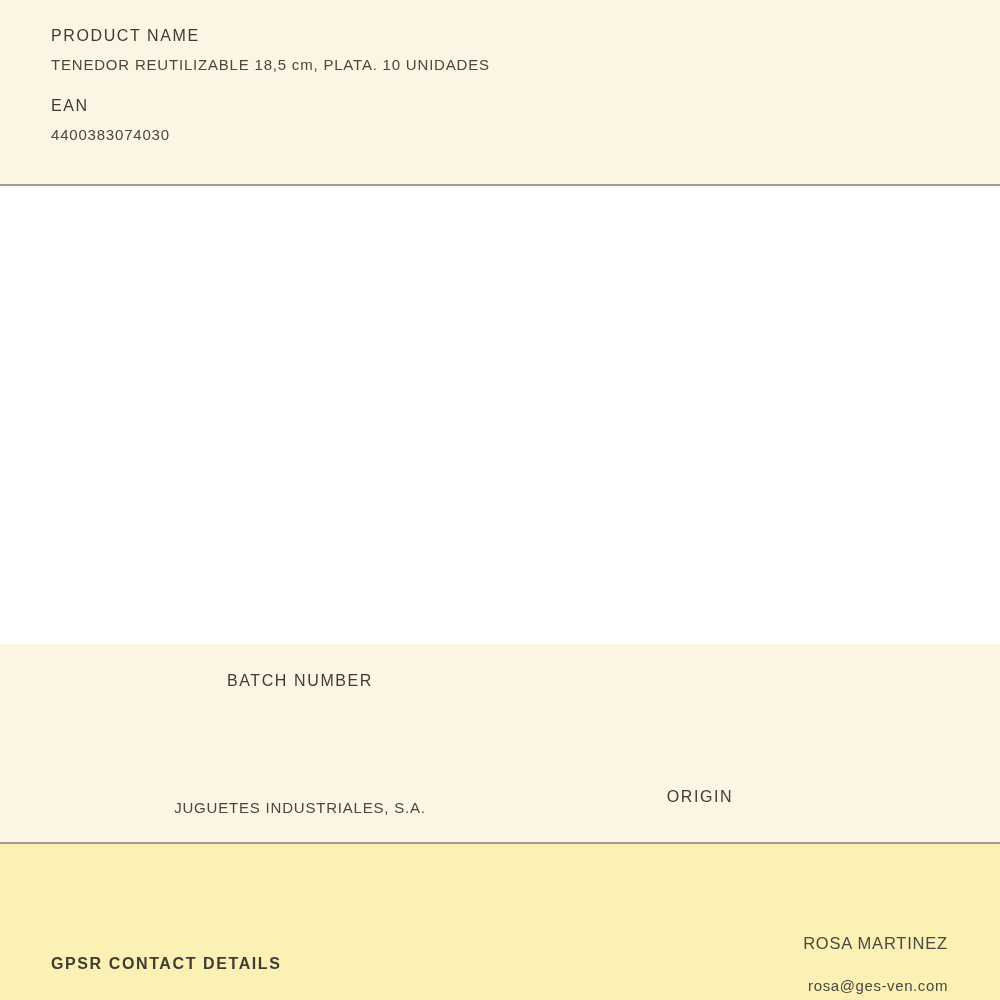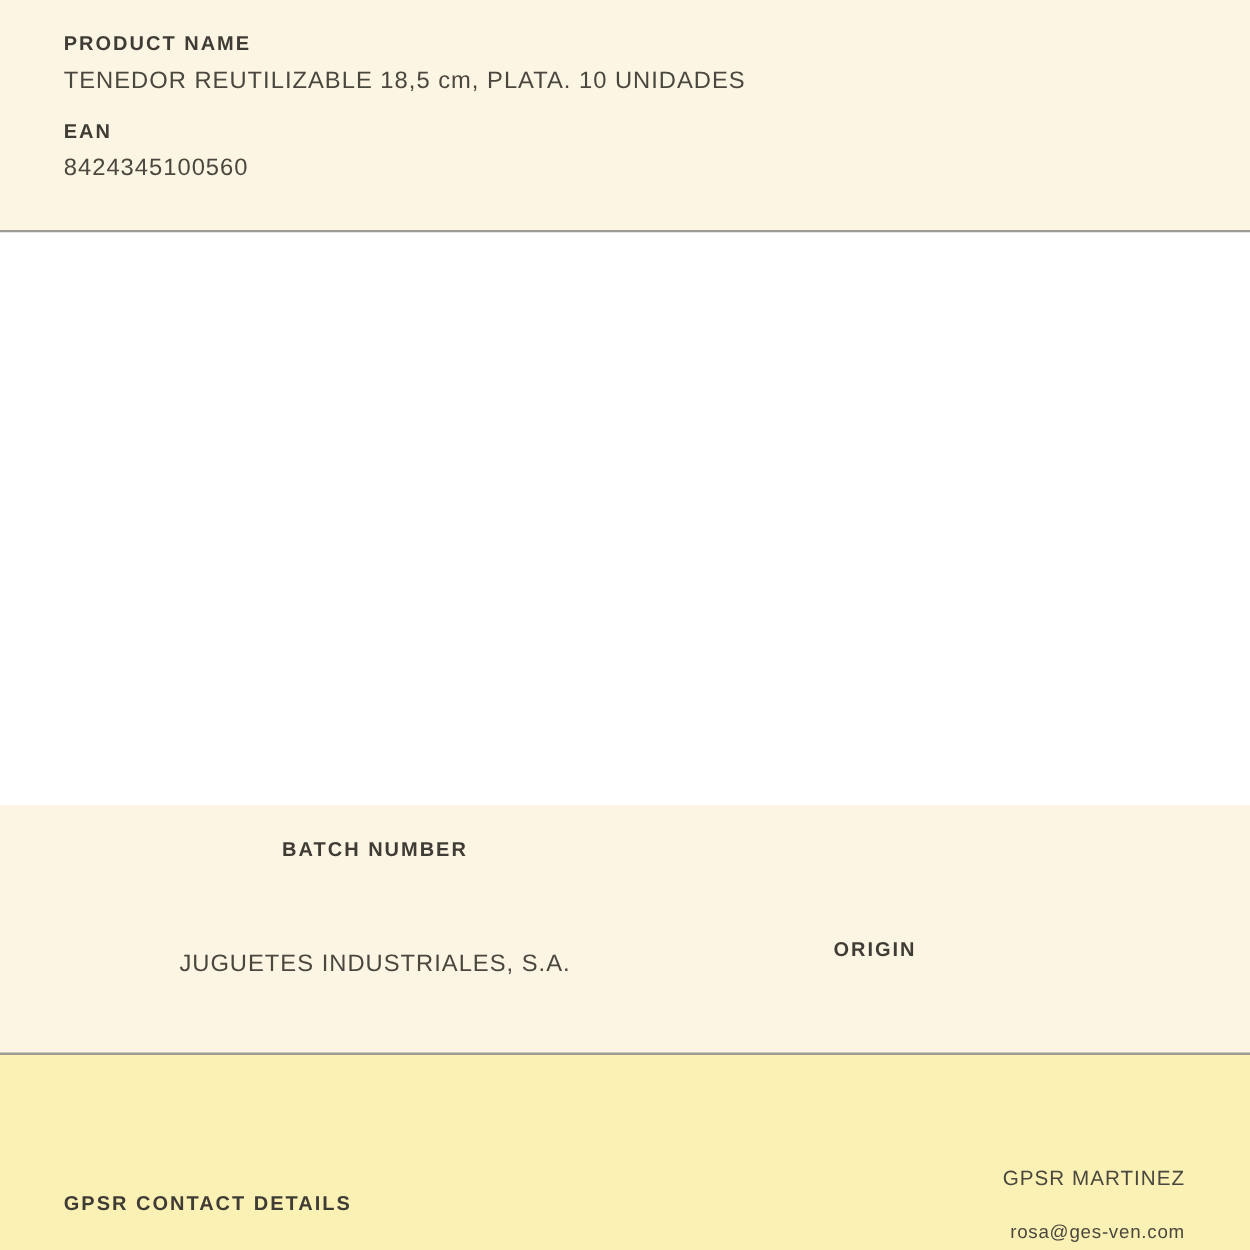--- a/index.html
+++ b/index.html
@@ -14,27 +14,27 @@
 
   
   .top-section {
     height: 186px;
     background: #FCF5E3;
     border-bottom: 2px solid #9E9D95;
     padding: 27px 51px 0 51px;
   }
   .field-label {
     font-size: 16px;
-    font-weight: bold;
+    font-weight: normal;
     letter-spacing: 1.6px;
     color: #3E3C35;
     line-height: 18px;
   }
   .field-value {
-    font-size: 19px;
+    font-size: 15px;
     font-weight: normal;
     letter-spacing: 0.8px;
     color: #4A473F;
     line-height: 18px;
   }
   .top-section .field-value { margin-top: 11px; }
   .ean-block { margin-top: 23px; }
 
   
   .image-area {
@@ -45,21 +45,21 @@
   
   .details-section {
     height: 200px;
     background: #FCF5E3;
     border-bottom: 2px solid #9E9D95;
     padding: 28px 100px 0 100px;
   }
   .details-grid {
     display: grid;
     grid-template-columns: 1fr 1fr;
-    row-gap: 33px;
+    row-gap: 69px;
   }
   .detail-field { text-align: center; }
   .detail-field .field-value {
     margin-top: 11px;
     min-height: 18px;
   }
 
   
   .contact-section {
     height: 200px;
@@ -94,21 +94,21 @@
 </head>
 <body>
 
 <div class="top-section">
   <div>
     <div class="field-label">PRODUCT NAME</div>
     <div class="field-value">TENEDOR REUTILIZABLE 18,5 cm, PLATA. 10 UNIDADES</div>
   </div>
   <div class="ean-block">
     <div class="field-label">EAN</div>
-    <div class="field-value">8424345100560</div>
+    <div class="field-value">4400383074030</div>
   </div>
 </div>
 
 <div class="image-area"></div>
 
 <div class="details-section">
   <div class="details-grid">
     <div class="detail-field">
       <div class="field-label">BATCH NUMBER</div>
       <div class="field-value"></div>
@@ -121,16 +121,16 @@
     </div>
     <div class="detail-field">
       <div class="field-label">ORIGIN</div>
     </div>
   </div>
 </div>
 
 <div class="contact-section">
   <div class="contact-title">GPSR CONTACT DETAILS</div>
   <div class="contact-info">
-    <div class="contact-line">GPSR MARTINEZ</div>
+    <div class="contact-line">ROSA MARTINEZ</div>
     <div class="contact-email">rosa@ges-ven.com</div>
   </div>
 </div>
 
 </body></html>

